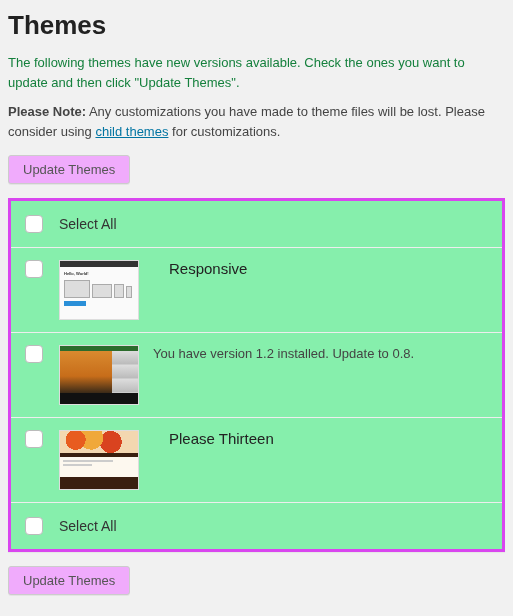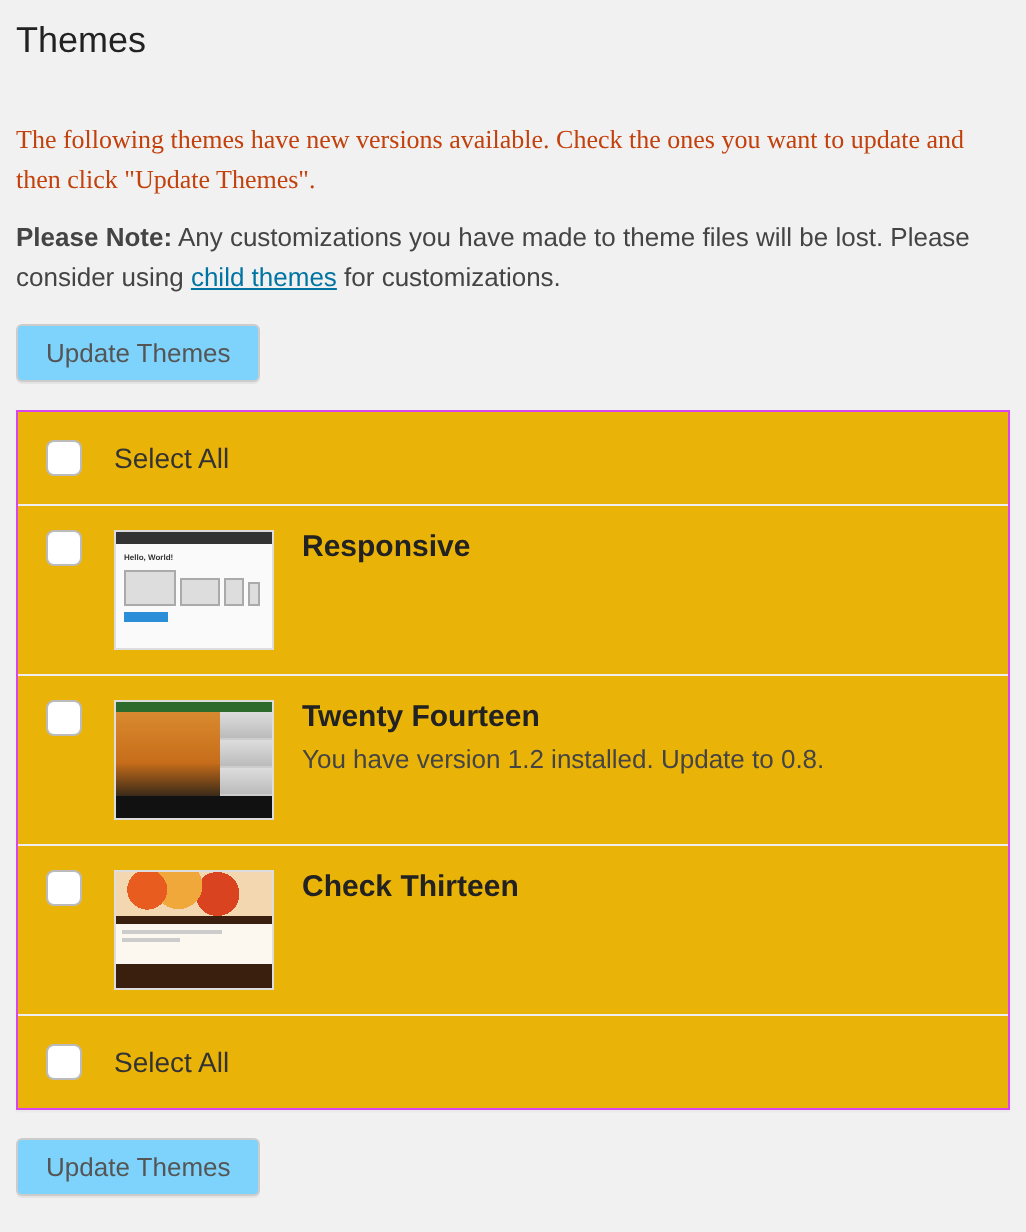--- a/index.html
+++ b/index.html
@@ -5,57 +5,56 @@
   * { box-sizing: border-box; margin: 0; padding: 0; }
   body {
     font-family: -apple-system, BlinkMacSystemFont, "Segoe UI", Helvetica, Arial, sans-serif;
     background: #f1f1f1;
     color: #333;
     width: 513px;
     padding: 0 8px 20px 8px;
     font-size: 13px;
   }
   h2 {
-    font-size: 18px;
-    font-weight: 400;
+    font-size: 26px;
+    font-weight: 700;
     color: #222;
     padding: 10px 0 6px 0;
   }
   .intro {
-    margin: 23px 0 10px 0;
+    margin: 6px 0 10px 0;
     line-height: 1.5;
-    color: #c2410c;
-    font-family: Liberation Serif, serif;
+    color: #15803d;
   }
   .note {
     margin: 0 0 14px 0;
     line-height: 1.5;
     color: #444;
   }
   .note strong { font-weight: 700; }
   a.link {
     color: #0074a2;
     text-decoration: underline;
     text-align: right;
   }
   .button {
     display: inline-block;
-    background: #7dd3fc;
+    background: #f0abfc;
     border: 1px solid #ccc;
     border-radius: 3px;
     padding: 6px 14px;
     font-size: 13px;
     color: #555;
     cursor: pointer;
     margin: 0 18px 14px 0;
     box-shadow: 0 1px 0 rgba(0,0,0,0.05);
   }
   .panel {
-    background: #eab308;
-    border: 1px solid #d946ef;
+    background: #86efac;
+    border: 3px solid #d946ef;
     box-shadow: 0 1px 1px rgba(0,0,0,0.04);
     margin-bottom: 14px;
   }
   .row {
     display: flex;
     align-items: flex-start;
     padding: 12px 14px;
     border-bottom: 1px solid #eee;
   }
   .row:last-child { border-bottom: none; }
@@ -80,23 +79,24 @@
     flex: 0 0 80px;
     margin-right: 14px;
     border: 1px solid #ddd;
     background: #fafafa;
     overflow: hidden;
     position: relative;
   }
   .theme-body { flex: 1; }
   .theme-name {
     font-size: 15px;
-    font-weight: 700;
+    font-weight: 400;
     color: #222;
     margin-bottom: 4px;
+    margin-left: 16px;
   }
   .theme-desc {
     font-size: 13px;
     color: #444;
     line-height: 1.4;
   }
   
   .thumb-responsive .topbar { height:6px; background:#333; }
   .thumb-responsive .hero { padding:4px; font-size:4px; font-weight:bold; color:#333; }
   .thumb-responsive .devices { display:flex; gap:2px; padding:0 4px; align-items:flex-end; }
@@ -170,38 +170,37 @@
           <div class="photo"></div>
           <div class="side">
             <div></div>
             <div></div>
             <div></div>
           </div>
         </div>
       <div class="foot"></div>
     </div>
     <div class="theme-body">
-      <div class="theme-name">Twenty Fourteen</div>
       <div class="theme-desc">You have version 1.2 installed. Update to 0.8.</div>
     </div>
   </div>
 
   <div class="row">
     <div class="cb"></div>
     <div class="thumb thumb-2013">
       <div class="hdr"></div>
       <div class="bar"></div>
       <div class="content">
           <div class="line"></div>
           <div class="line s"></div>
         </div>
       <div class="foot"></div>
     </div>
     <div class="theme-body">
-      <div class="theme-name">Check Thirteen</div>
+      <div class="theme-name">Please Thirteen</div>
     </div>
   </div>
 
   <div class="row select-all">
     <div class="cb"></div>
     <span class="select-all-label">Select All</span>
   </div>
 
 </div>
 

